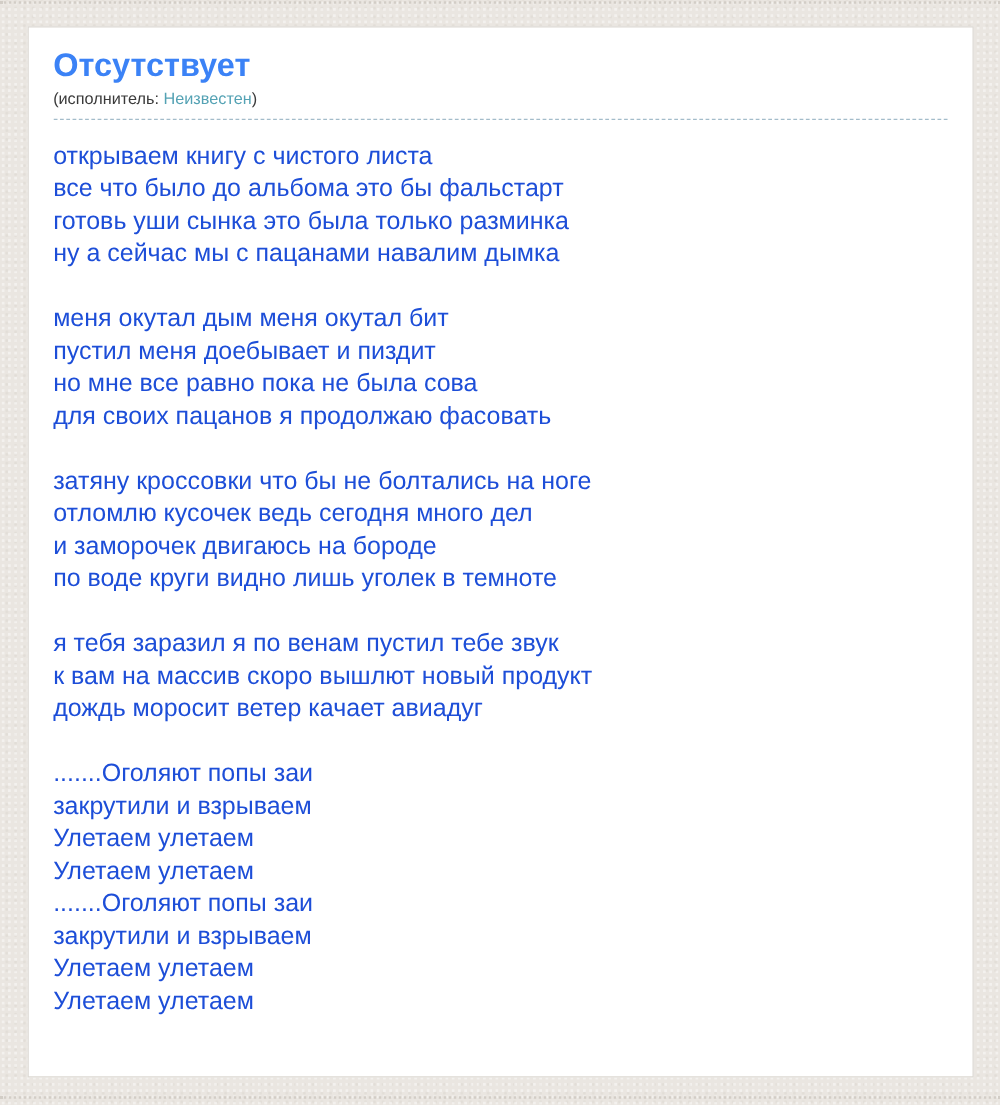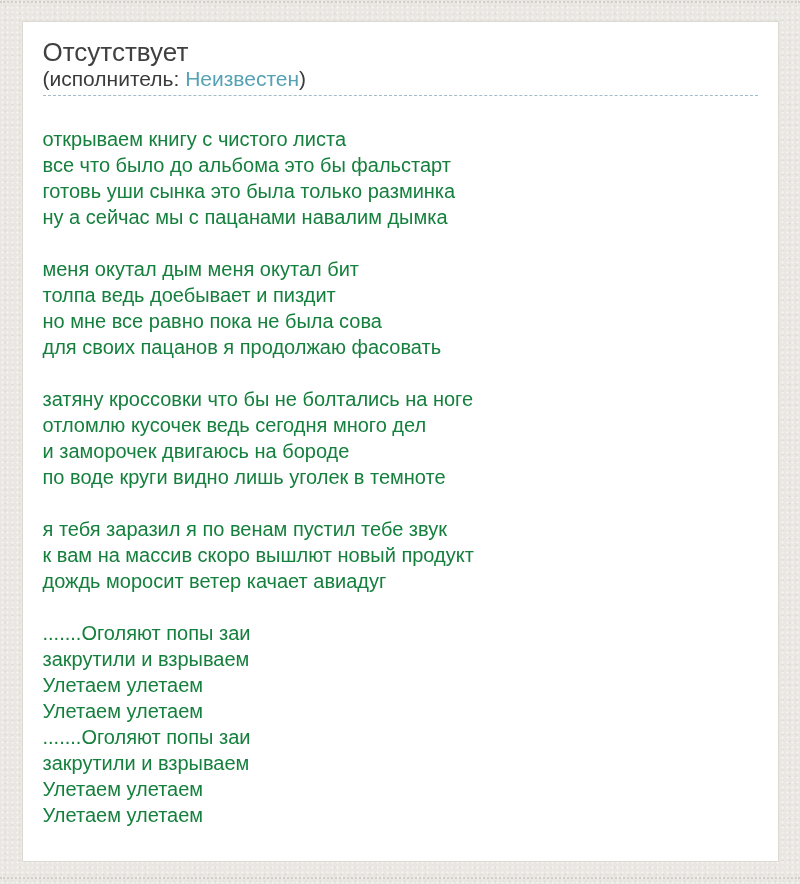--- a/index.html
+++ b/index.html
@@ -37,43 +37,43 @@
     margin: 21px auto 0 auto;
     background: #ffffff;
     border: 1px solid #dcd8d2;
     padding: 0 20px;
   }
 
   .page-title {
     margin-top: 14px;
     font-size: 26px;
     line-height: 32px;
-    font-weight: 400;
-    color: #404040;
+    font-weight: 700;
+    color: #3b82f6;
   }
 
   .artist-line {
-    font-size: 21px;
+    font-size: 13px;
     line-height: 21px;
     color: #3a3a3a;
     padding-bottom: 6px;
     border-bottom: 1px dashed #a3bcca;
   }
 
   .artist-link {
     color: #54a2b4;
     text-decoration: none;
     cursor: pointer;
   }
 
   .lyrics-text {
-    margin-top: 30px;
+    margin-top: 16px;
     font-size: 20px;
     line-height: 26px;
-    color: #15803d;
+    color: #1d4ed8;
   }
 
   .stanza { margin-bottom: 26px; }
   .stanza:last-child { margin-bottom: 0; }
 
   .lyric-line { white-space: pre; }
 </style>
 </head>
 <body>
 
@@ -89,21 +89,21 @@
 
     <div class="stanza">
       <div class="lyric-line">открываем книгу с чистого листа</div>
       <div class="lyric-line">все что было до альбома это бы фальстарт</div>
       <div class="lyric-line">готовь уши сынка это была только разминка</div>
       <div class="lyric-line">ну а сейчас мы с пацанами навалим дымка</div>
     </div>
 
     <div class="stanza">
       <div class="lyric-line">меня окутал дым меня окутал бит</div>
-      <div class="lyric-line">толпа ведь доебывает и пиздит</div>
+      <div class="lyric-line">пустил меня доебывает и пиздит</div>
       <div class="lyric-line">но мне все равно пока не была сова</div>
       <div class="lyric-line">для своих пацанов я продолжаю фасовать</div>
     </div>
 
     <div class="stanza">
       <div class="lyric-line">затяну кроссовки что бы не болтались на ноге</div>
       <div class="lyric-line">отломлю кусочек ведь сегодня много дел</div>
       <div class="lyric-line">и заморочек двигаюсь на бороде</div>
       <div class="lyric-line">по воде круги видно лишь уголек в темноте</div>
     </div>

